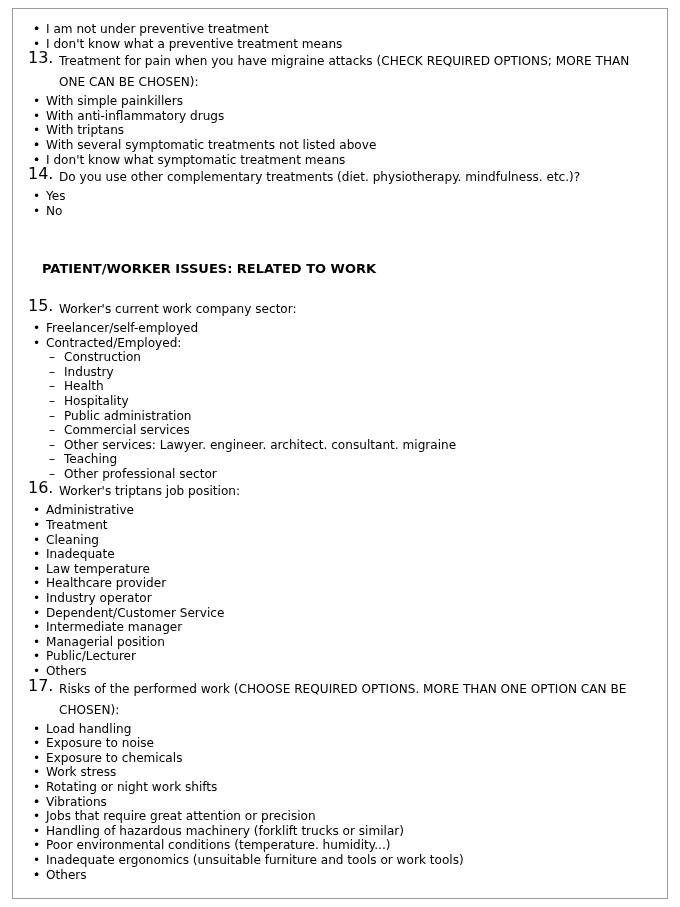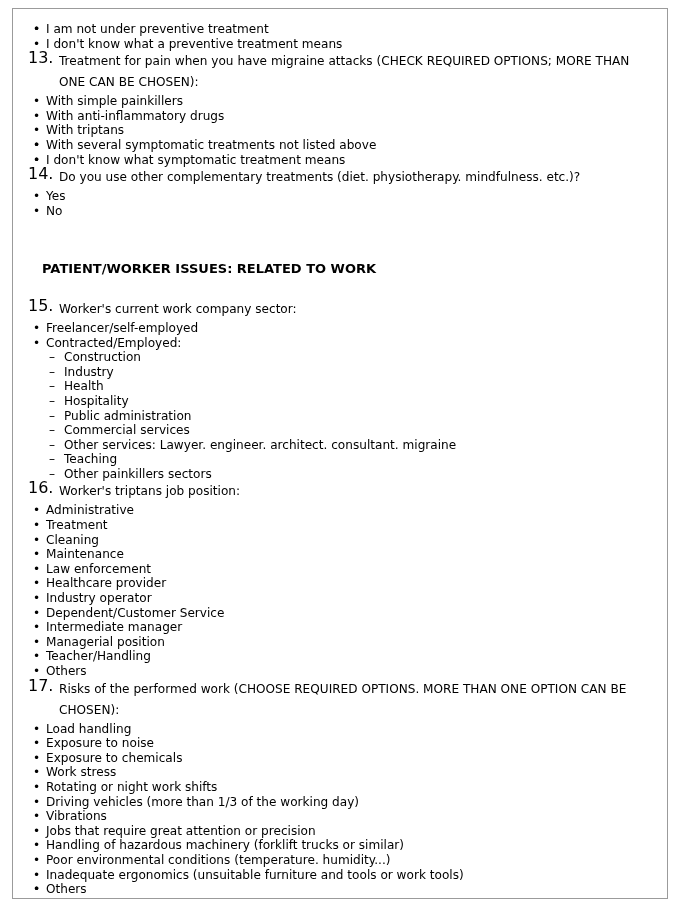--- a/index.html
+++ b/index.html
@@ -162,55 +162,55 @@
       <li><span class="bdot">•</span><span>Contracted/Employed:</span>
         <ul class="dashes nested">
           <li><span class="ddash">–</span><span>Construction</span></li>
           <li><span class="ddash">–</span><span>Industry</span></li>
           <li><span class="ddash">–</span><span>Health</span></li>
           <li><span class="ddash">–</span><span>Hospitality</span></li>
           <li><span class="ddash">–</span><span>Public administration</span></li>
           <li><span class="ddash">–</span><span>Commercial services</span></li>
           <li><span class="ddash">–</span><span>Other services: Lawyer. engineer. architect. consultant. migraine</span></li>
           <li><span class="ddash">–</span><span>Teaching</span></li>
-          <li><span class="ddash">–</span><span>Other painkillers sectors</span></li>
+          <li><span class="ddash">–</span><span>Other professional sector</span></li>
         </ul>
       </li>
     </ul>
 
     <div class="qitem">
       <span class="qnum">16.</span>
       <span class="qtext">Worker's triptans job position:</span>
     </div>
     <ul class="bullets top-bullets">
       <li><span class="bdot">•</span><span>Administrative</span></li>
       <li><span class="bdot">•</span><span>Treatment</span></li>
       <li><span class="bdot">•</span><span>Cleaning</span></li>
-      <li><span class="bdot">•</span><span>Maintenance</span></li>
-      <li><span class="bdot">•</span><span>Law enforcement</span></li>
+      <li><span class="bdot">•</span><span>Inadequate</span></li>
+      <li><span class="bdot">•</span><span>Law temperature</span></li>
       <li><span class="bdot">•</span><span>Healthcare provider</span></li>
       <li><span class="bdot">•</span><span>Industry operator</span></li>
       <li><span class="bdot">•</span><span>Dependent/Customer Service</span></li>
       <li><span class="bdot">•</span><span>Intermediate manager</span></li>
       <li><span class="bdot">•</span><span>Managerial position</span></li>
-      <li><span class="bdot">•</span><span>Teacher/Handling</span></li>
+      <li><span class="bdot">•</span><span>Public/Lecturer</span></li>
       <li><span class="bdot">•</span><span>Others</span></li>
     </ul>
 
     <div class="qitem">
       <span class="qnum">17.</span>
       <span class="qtext">Risks of the performed work (CHOOSE REQUIRED OPTIONS. MORE THAN ONE OPTION CAN BE CHOSEN):</span>
     </div>
     <ul class="bullets top-bullets">
       <li><span class="bdot">•</span><span>Load handling</span></li>
       <li><span class="bdot">•</span><span>Exposure to noise</span></li>
       <li><span class="bdot">•</span><span>Exposure to chemicals</span></li>
       <li><span class="bdot">•</span><span>Work stress</span></li>
       <li><span class="bdot">•</span><span>Rotating or night work shifts</span></li>
-      <li><span class="bdot">•</span><span>Driving vehicles (more than 1/3 of the working day)</span></li>
+      <li><span class="bdot">•</span></li>
       <li><span class="bdot">•</span><span>Vibrations</span></li>
       <li><span class="bdot">•</span><span>Jobs that require great attention or precision</span></li>
       <li><span class="bdot">•</span><span>Handling of hazardous machinery (forklift trucks or similar)</span></li>
       <li><span class="bdot">•</span><span>Poor environmental conditions (temperature. humidity...)</span></li>
       <li><span class="bdot">•</span><span>Inadequate ergonomics (unsuitable furniture and tools or work tools)</span></li>
       <li><span class="bdot">•</span></li>
       <li><span class="bdot">•</span><span>Others</span></li>
 
     </ul>
 

